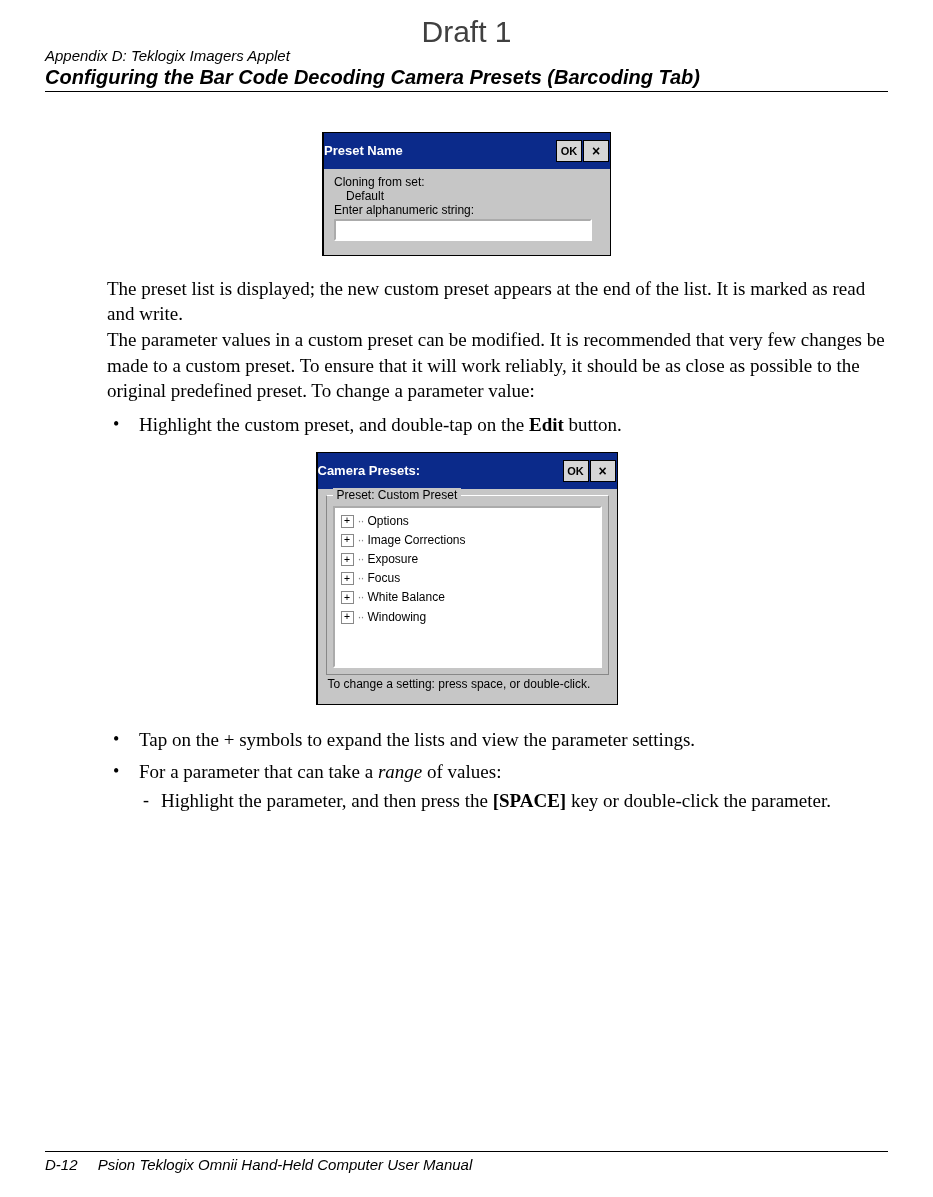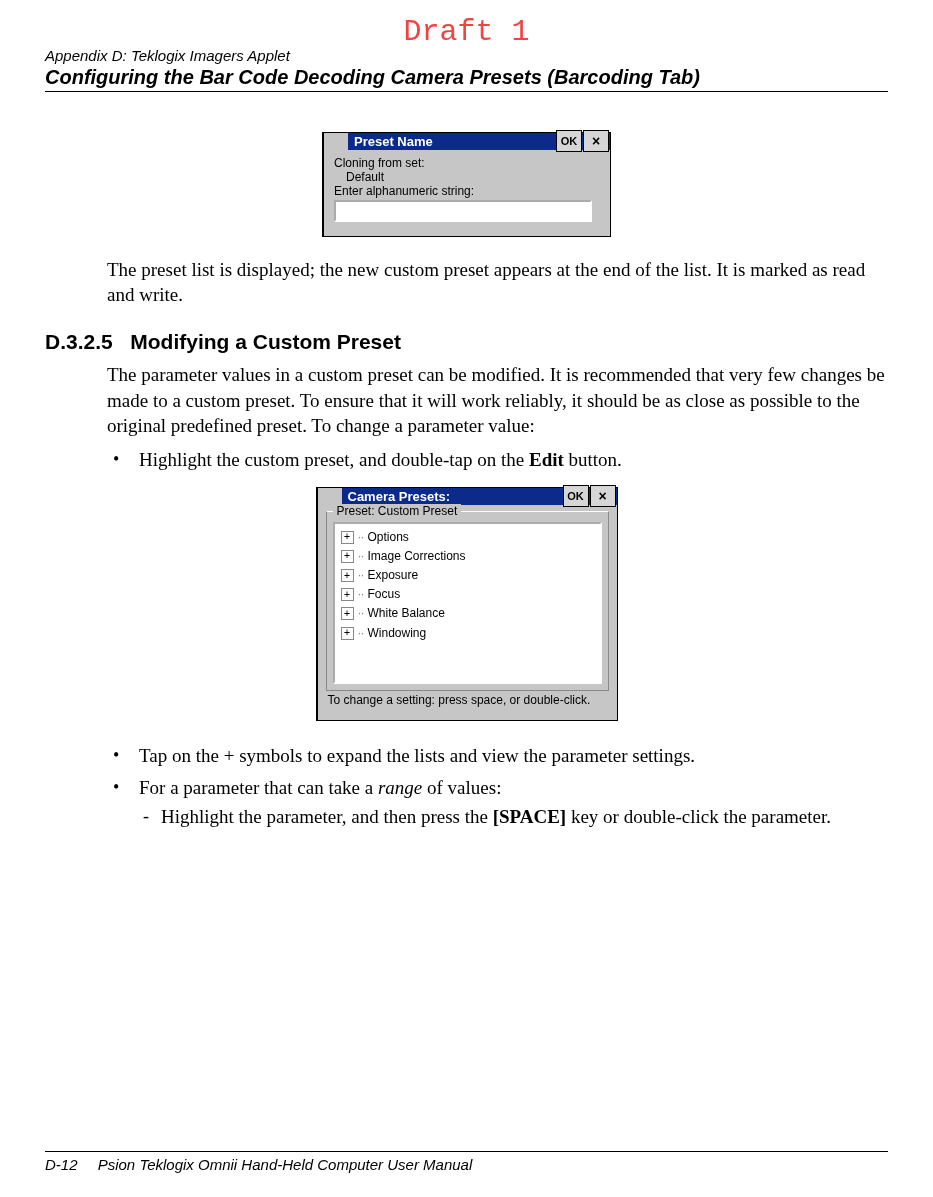--- a/index.html
+++ b/index.html
@@ -12,23 +12,23 @@
   }
   .page {
     width: 933px;
     min-height: 1197px;
     padding: 15px 45px 30px 45px;
     box-sizing: border-box;
     position: relative;
   }
   .watermark {
     text-align: center;
-    font-family: Liberation Mono, monospace;
+    font-family: Liberation Sans, sans-serif;
     font-size: 30px;
-    color: #ef4444;
+    color: #404040;
     margin: 0 0 -6px 0;
   }
   .hdr-appendix {
     font-family: "Trebuchet MS", Verdana, sans-serif;
     font-style: italic;
     font-size: 15px;
     line-height: 1.25;
     margin-top: 4px;
   }
   .hdr-sub {
@@ -50,27 +50,25 @@
     border: 1px solid #000;
     border-left: 2px solid #000;
     background: #c6c6c6;
     font-family: Tahoma, Verdana, sans-serif;
     font-size: 12px;
     color: #000;
   }
   .dlg .titlebar {
     display: flex;
     align-items: center;
-    height: 17px;
+    height: 36px;
     background: #0b2a8a;
     color: #fff;
     font-weight: bold;
     font-size: 13px;
-    padding-left: 6px;
-    margin-left: 24px;
   }
   .dlg .titlebar .spacer { flex: 1; }
   .dlg .btn {
     width: 24px;
     height: 20px;
     background: #d6d6d6;
     color: #000;
     border: 1px solid #000;
     margin-right: 1px;
     display: flex;
@@ -242,23 +240,20 @@
       <div class="indent">Default</div>
       <div>Enter alphanumeric string:</div>
       <input type="text" value="" style="">
     </div>
   </div>
 
   <div class="body-text">
     <p style="margin:6px 0 0 0;">The preset list is displayed; the new custom preset appears at the end of the list. It is marked as read and write.</p>
   </div>
 
-  <h2 class="section">
-    <span>D.3.2.5</span>&nbsp;&nbsp;&nbsp;<span>Modifying a Custom Preset</span>
-  </h2>
 
   <div class="body-text">
     <p style="margin:0 0 8px 0;">The parameter values in a custom preset can be modified. It is recommended that very few changes be made to a custom preset. To ensure that it will work reliably, it should be as close as possible to the original predefined preset. To change a parameter value:</p>
     <ul class="bullets">
       <li>
         <span>Highlight the custom preset, and double-tap on the </span><b>Edit</b><span> button.</span>
       </li>
     </ul>
   </div>
 

